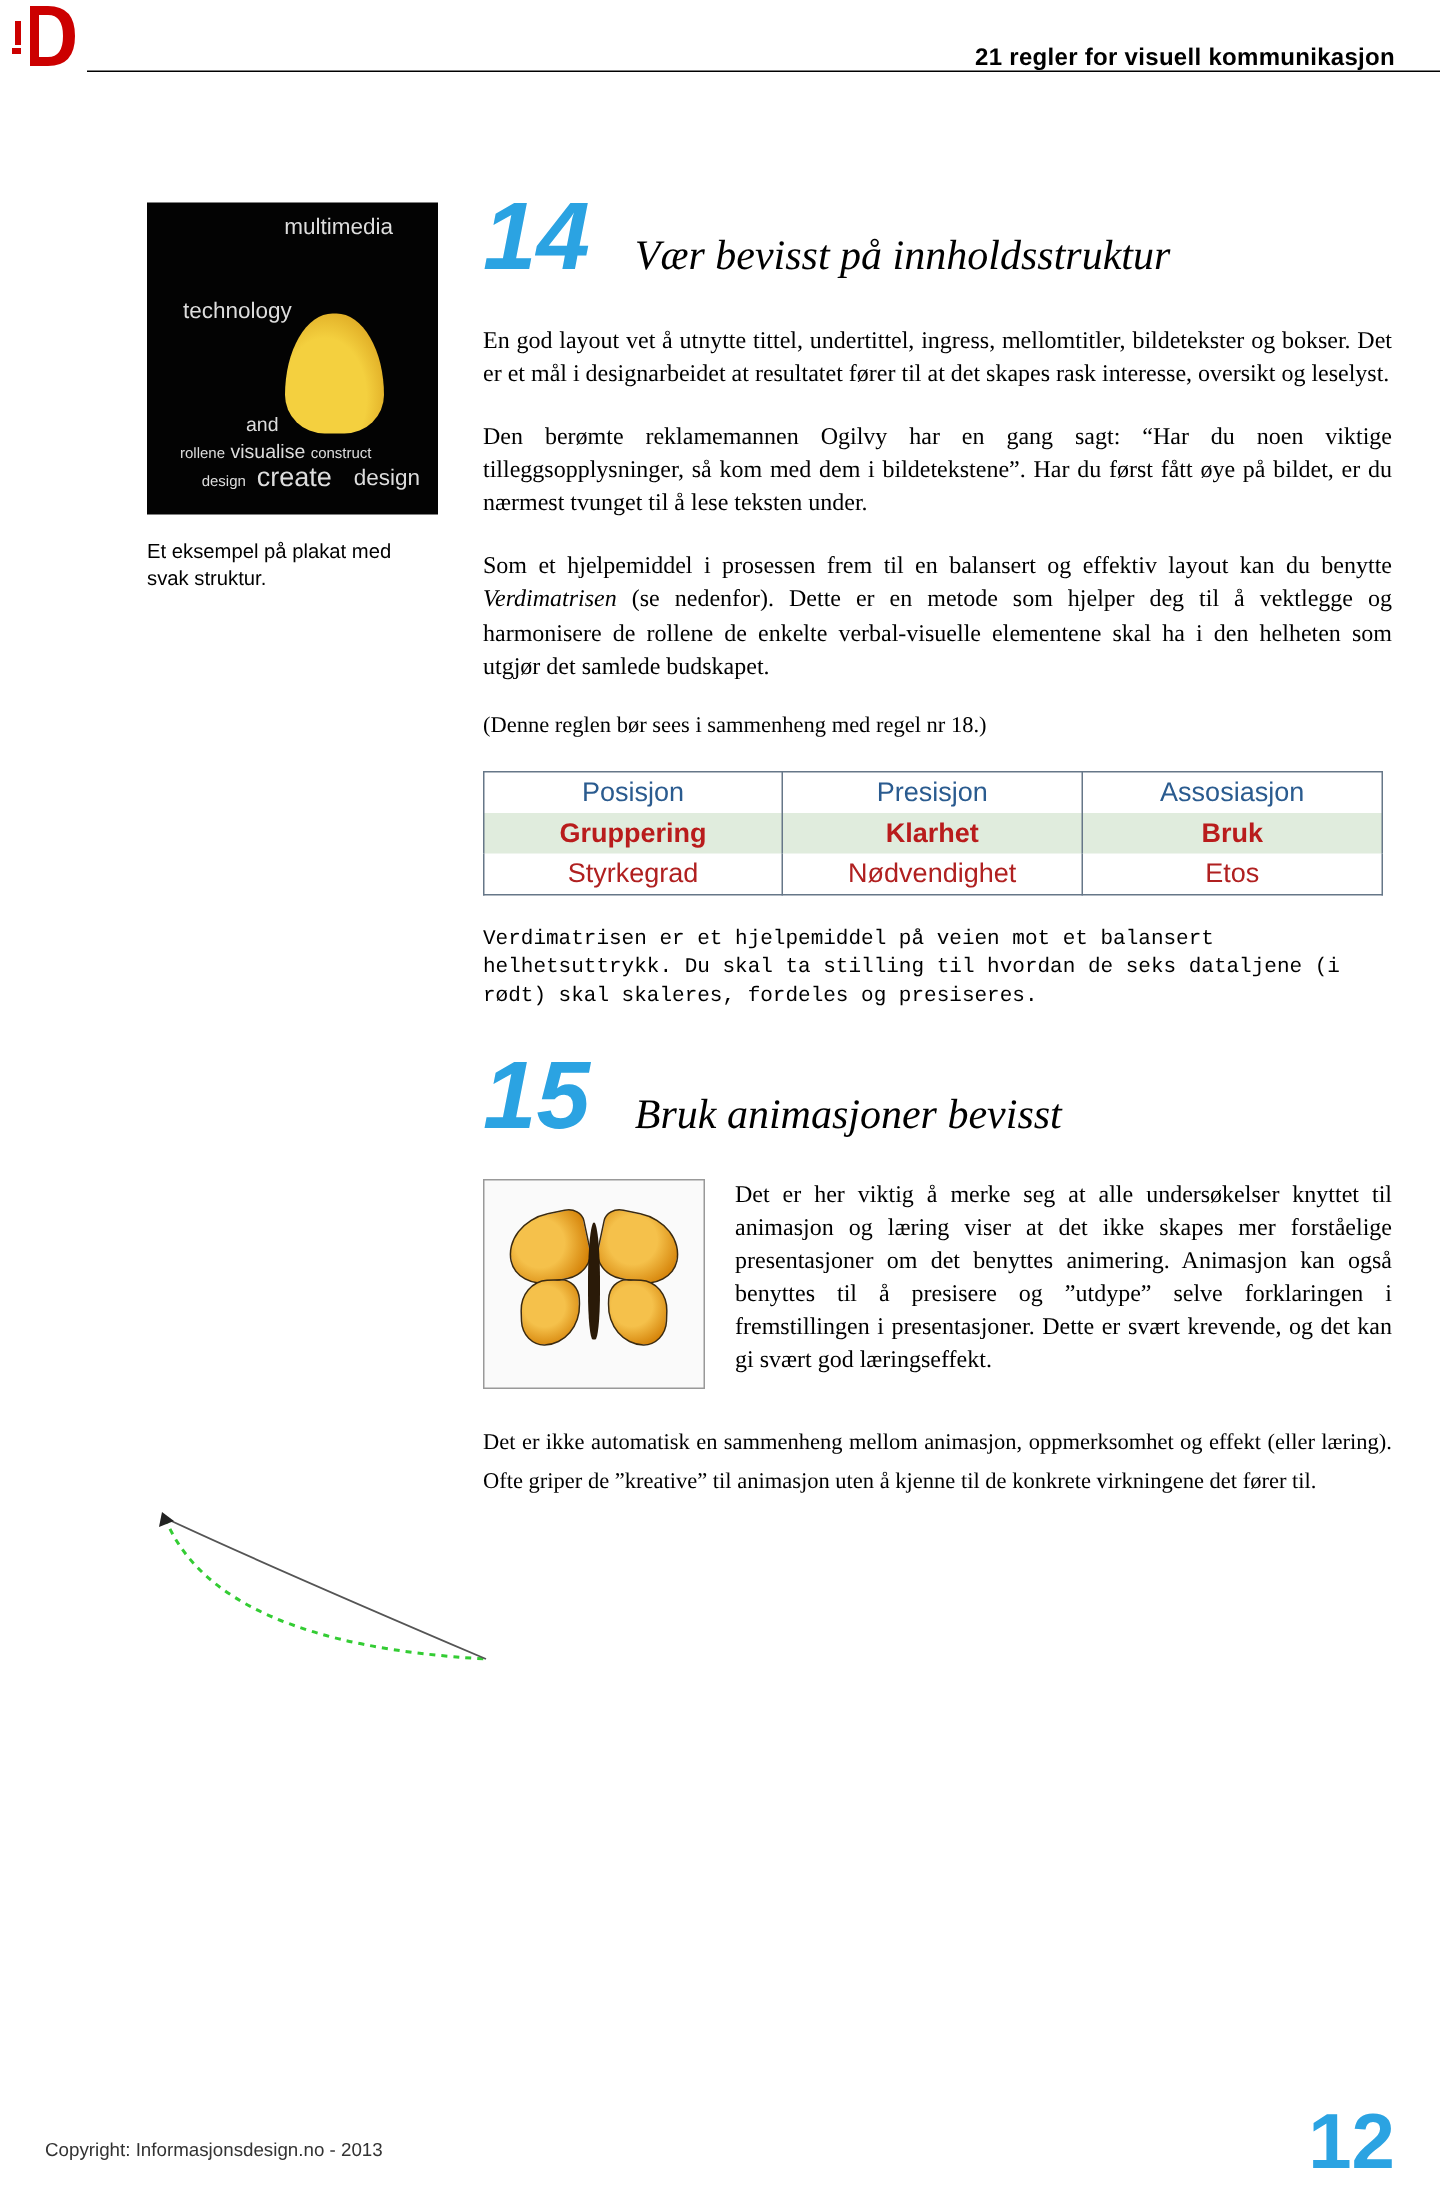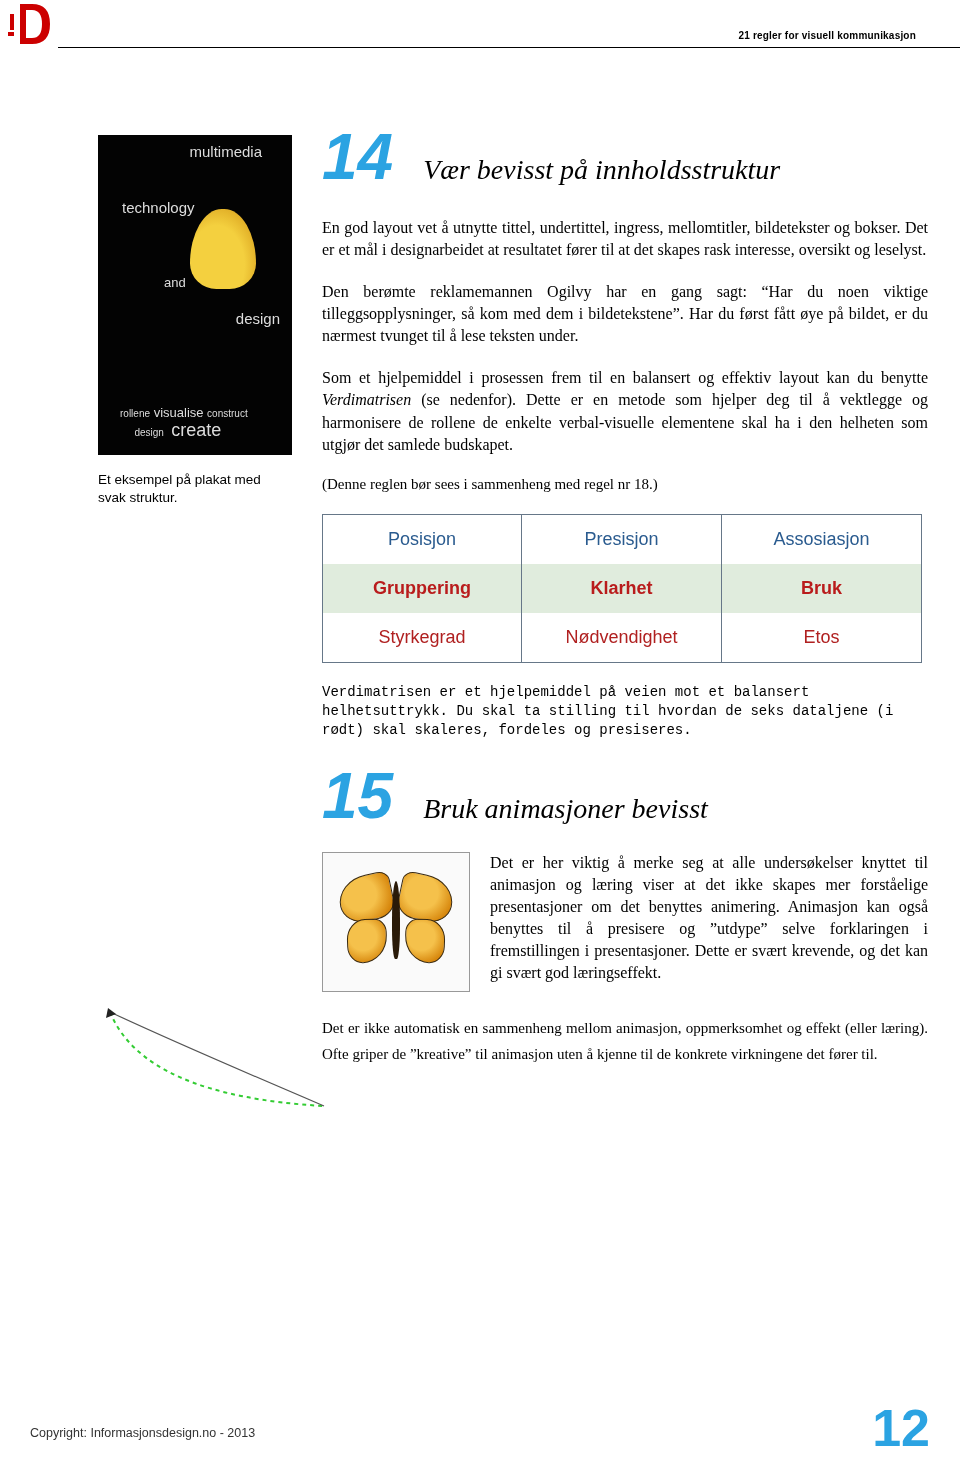--- a/index.html
+++ b/index.html
@@ -19,25 +19,25 @@
   }
   .logo {
     position: absolute;
     left: 4px;
     top: 0px;
     width: 50px;
     height: 46px;
   }
   .header-tagline {
     position: absolute;
-    right: 44px;
+    right: 30px;
     top: 30px;
     font-family: Arial, Helvetica, sans-serif;
     font-weight: bold;
-    font-size: 10px;
+    font-size: 16px;
     letter-spacing: 0.2px;
   }
   .header-line {
     position: absolute;
     left: 58px;
     right: 0;
     top: 47px;
     height: 1px;
     background: #000;
   }
@@ -49,21 +49,21 @@
   .top-row {
     display: flex;
     gap: 30px;
   }
   .side-col {
     width: 194px;
     flex: 0 0 194px;
   }
   .thumb-placeholder {
     width: 194px;
-    height: 320px;
+    height: 208px;
     background: #030303;
     position: relative;
     overflow: hidden;
   }
   .thumb-txt {
     position: absolute;
     color: #ddd;
     font-family: Arial, Helvetica, sans-serif;
     font-size: 15px;
   }
@@ -122,21 +122,21 @@
     margin-bottom: 10px;
     width: 99%;
     border-collapse: separate;
     border-spacing: 0;
   }
   .matrix td {
     width: 33.33%;
     text-align: center;
     font-family: Arial, Helvetica, sans-serif;
     font-size: 18px;
-    padding: 14px 4px;
+    padding: 3px 4px;
   }
   .matrix .r1 td { color: #2a5b8f; border: 1.5px solid #678; border-bottom: none; }
   .matrix .r2 td { color: #b91c1c; border-left: 1.5px solid #678; border-right: 1.5px solid #678; background: #e0ecdd; font-weight: bold; }
   .matrix .r3 td { color: #b02020; border: 1.5px solid #678; border-top: none; }
   .matrix td + td { border-left: none !important; }
   .matrix-caption {
     font-family: Liberation Mono, monospace;
     font-size: 14px;
     line-height: 1.35;
     margin-bottom: 34px;

